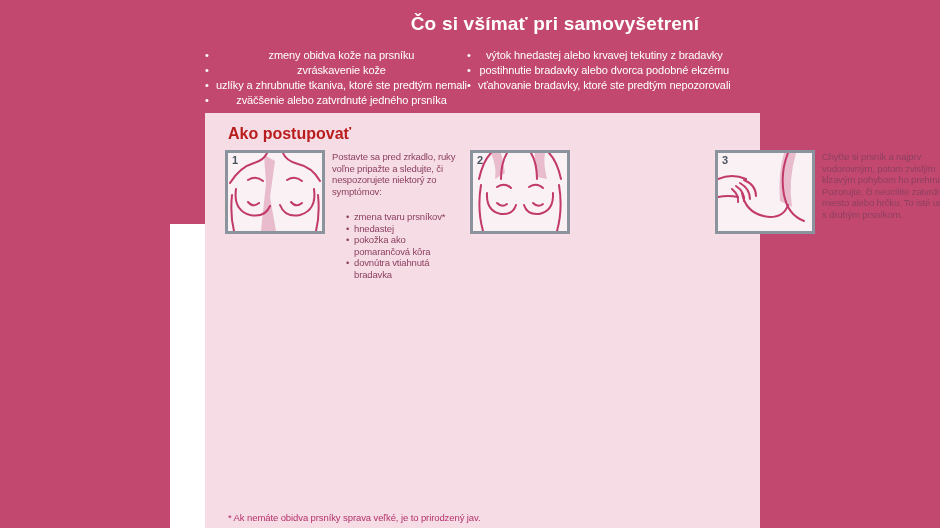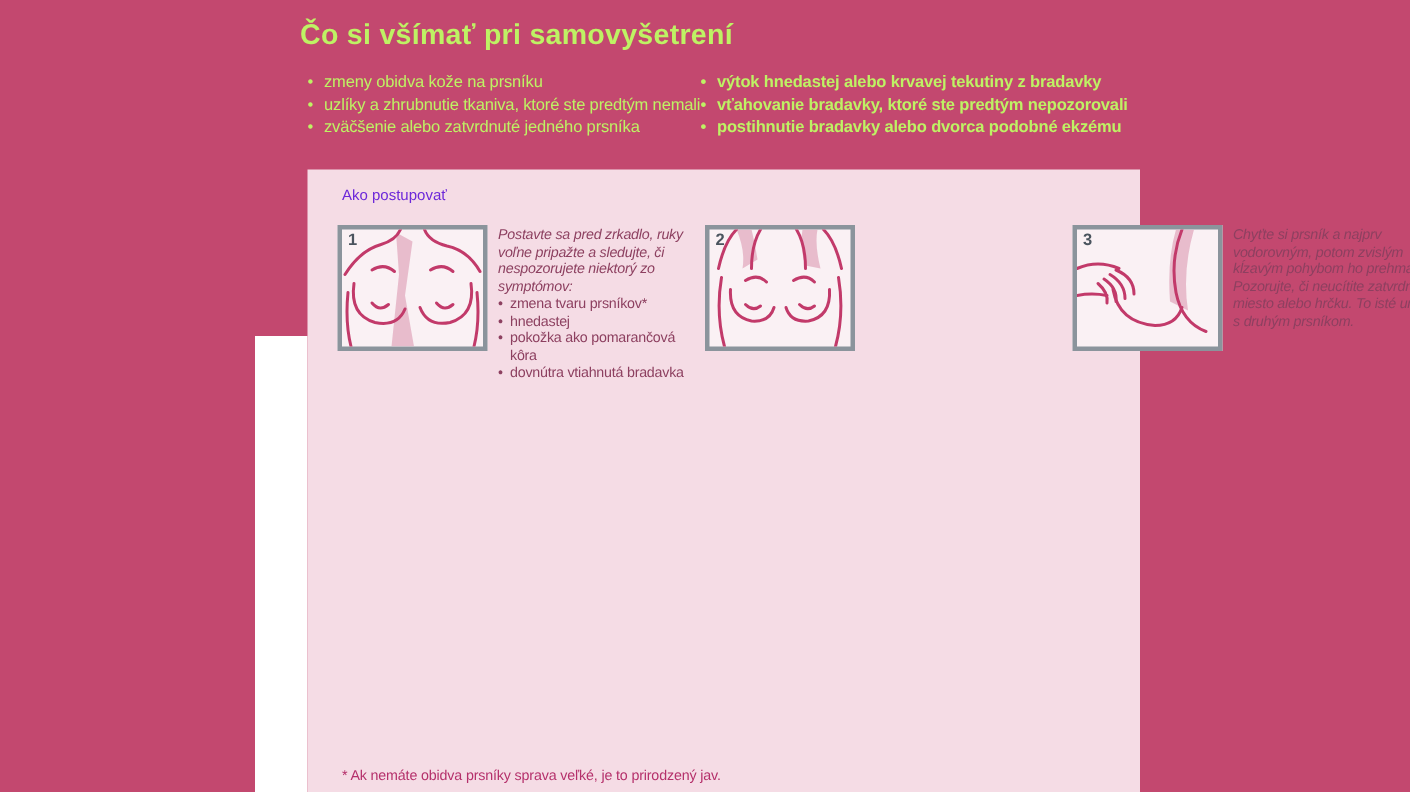--- a/index.html
+++ b/index.html
@@ -4,65 +4,66 @@
 <style>
   html,body{margin:0;padding:0;}
   body{
     width:940px;height:528px;overflow:hidden;position:relative;
     background:#c3486f;
     font-family:"Liberation Sans","DejaVu Sans",sans-serif;
   }
   .white-strip{position:absolute;left:170px;top:224px;width:35px;height:304px;background:#ffffff;}
 
   
-  .header{position:absolute;left:200px;top:13px;width:710px;color:#bef264;}
+  .header{position:absolute;left:200px;top:13px;width:710px;color:#ffffff;text-align:center;}
   .page-title{font-size:19px;font-weight:bold;margin:0 0 13px 0;letter-spacing:.2px;}
   .symptoms{display:flex;}
   .symptoms ul{list-style:none;margin:0;padding:0;font-size:11px;line-height:15px;letter-spacing:-.1px;}
   .symptoms ul.col-left{width:262px;margin-left:5px;}
-  .symptoms ul.col-right{margin-left:0;font-weight:bold;}
+  .symptoms ul.col-right{margin-left:0;}
   .symptoms li{position:relative;padding-left:11px;}
   .symptoms li::before{content:"•";position:absolute;left:0;top:0;}
 
   
   .panel{position:absolute;left:205px;top:113px;width:555px;height:415px;background:#f5dce5;}
-  .panel-title{color:#6d28d9;font-size:10px;font-weight:normal;margin:0;position:absolute;left:23px;top:12px;}
+  .panel-title{color:#b91c1c;font-size:16px;font-weight:bold;margin:0;position:absolute;left:23px;top:12px;}
   .steps{position:absolute;left:20px;top:37px;display:grid;grid-template-columns:245px 245px;grid-auto-rows:92px;grid-auto-flow:column;}
   .step{display:flex;align-items:flex-start;}
   .figbox{width:100px;height:84px;box-sizing:border-box;background:#faf1f4;border:3px solid #8b949c;position:relative;flex:none;margin-right:7px;}
   .figbox svg{position:absolute;left:0;top:0;}
   .fignum{position:absolute;top:1px;left:4px;font-size:11px;font-weight:bold;color:#4a545e;z-index:2;}
   .step-text{width:142px;font-size:9.5px;line-height:11.5px;color:#8d4060;letter-spacing:-.15px;padding-top:1px;}
-  .step-text p{margin:0;font-style:italic;}
-  .step-text ul{list-style:none;margin:0;padding:0;}
+  .step-text p{margin:0;}
+  .step-text ul{list-style:none;margin:14px;padding:0;}
   .step-text li{position:relative;padding-left:8px;}
   .step-text li::before{content:"•";position:absolute;left:0;top:0;}
   .footnote{position:absolute;left:23px;top:399px;font-size:9.5px;color:#b5306b;margin:0;letter-spacing:-.1px;}
 
   
   .art path,.art circle,.art ellipse{stroke:#c23a6a;stroke-width:2;fill:none;stroke-linecap:round;}
   .art .shade{fill:#e2a9bf;stroke:none;opacity:.75;}
 </style>
 </head>
 <body>
 
 <div class="white-strip"></div>
 
 <header class="header">
   <h1 class="page-title">Čo si všímať pri samovyšetrení</h1>
   <div class="symptoms">
     <ul class="col-left">
       <li>zmeny obidva kože na prsníku</li>
+      <li>zvráskavenie kože</li>
       <li>uzlíky a zhrubnutie tkaniva, ktoré ste predtým nemali</li>
       <li>zväčšenie alebo zatvrdnuté jedného prsníka</li>
     </ul>
     <ul class="col-right">
       <li>výtok hnedastej alebo krvavej tekutiny z bradavky</li>
+      <li>postihnutie bradavky alebo dvorca podobné ekzému</li>
       <li>vťahovanie bradavky, ktoré ste predtým nepozorovali</li>
-      <li>postihnutie bradavky alebo dvorca podobné ekzému</li>
     </ul>
   </div>
 </header>
 
 <section class="panel">
   <h2 class="panel-title">Ako postupovať</h2>
 
   <div class="steps">
 
     <div class="step">

